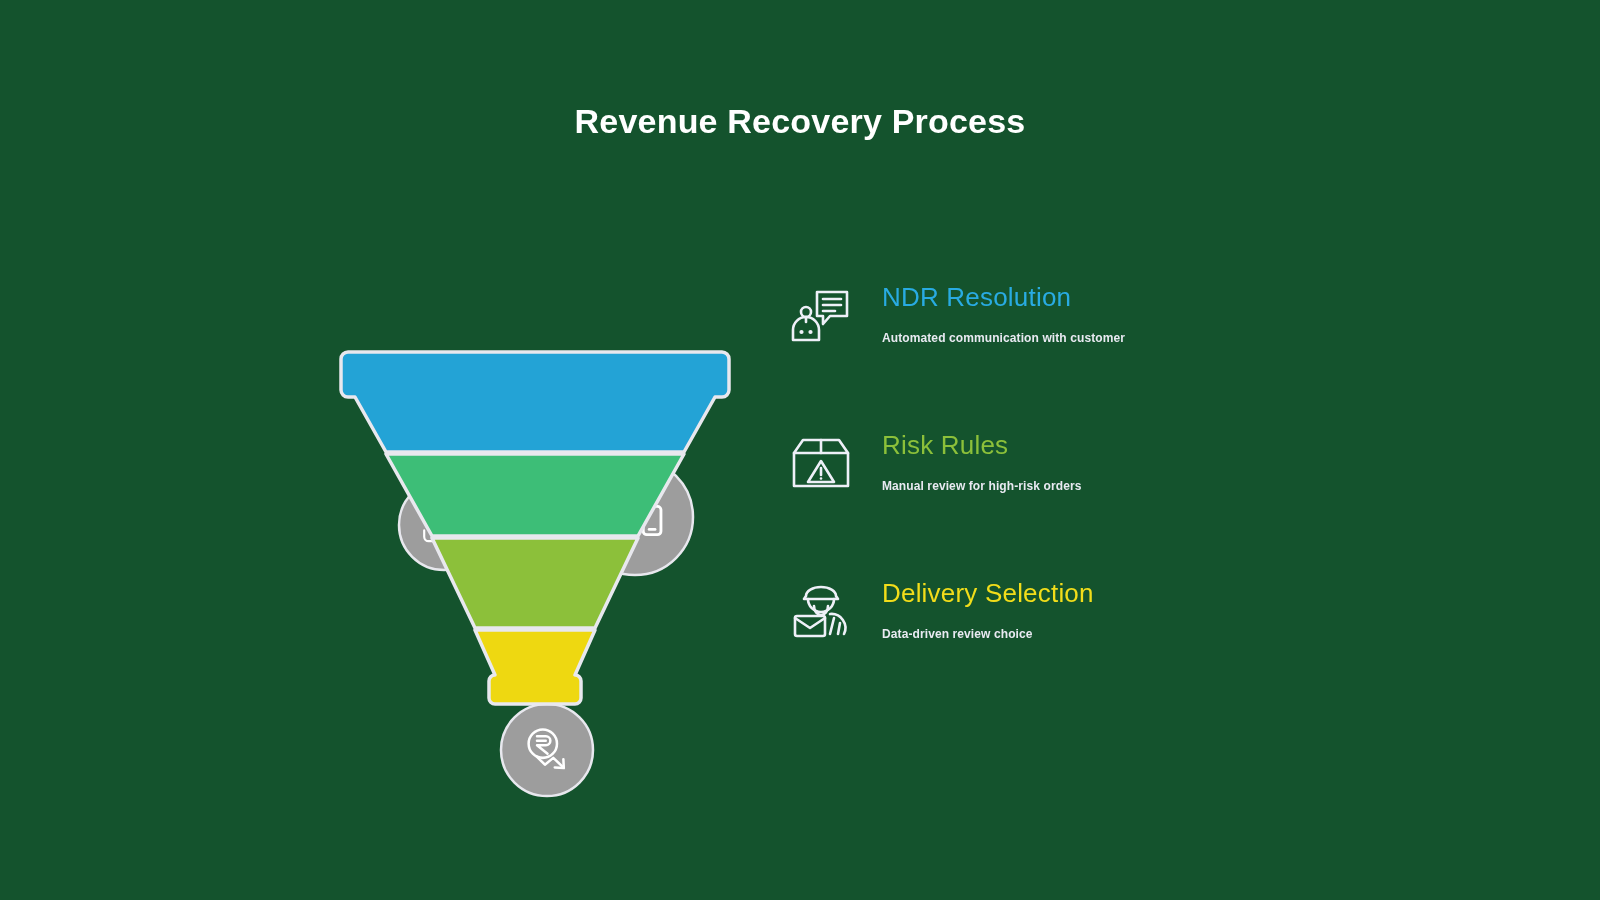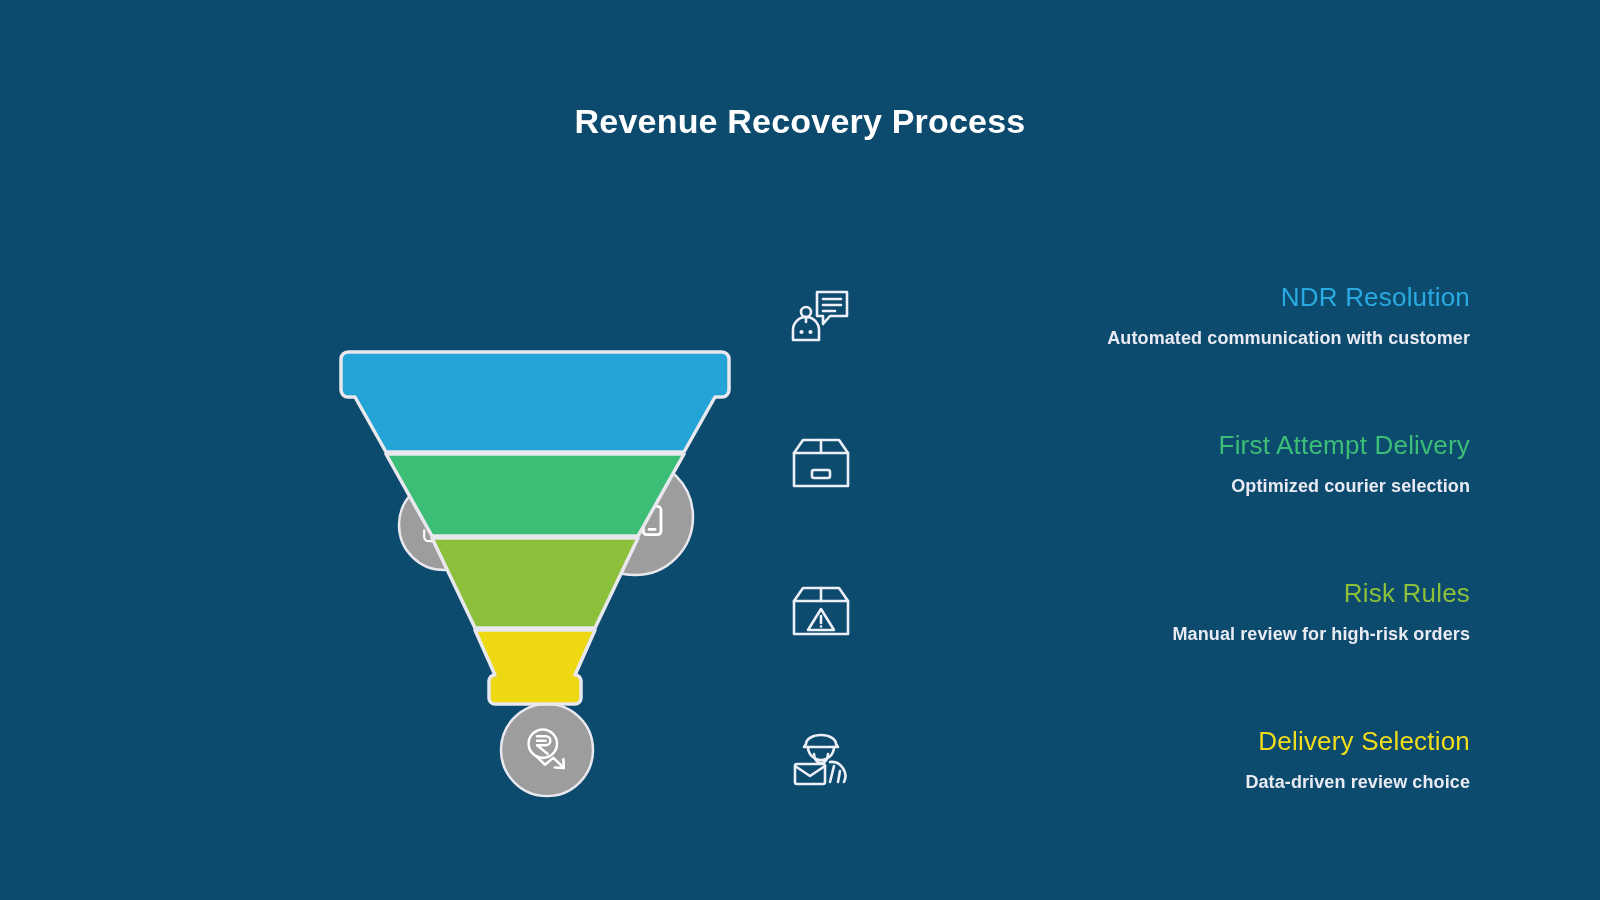--- a/index.html
+++ b/index.html
@@ -10,21 +10,21 @@
   body {
     width: 1600px;
     height: 900px;
     overflow: hidden;
     font-family: "Liberation Sans", sans-serif;
     position: relative;
   }
   #stage {
     position: absolute;
     inset: 0;
-    background: #0c4a6e;
+    background: #14532d;
   }
   #page-title {
     position: absolute;
     top: 102px;
     left: 0;
     width: 1600px;
     text-align: center;
     color: #ffffff;
     font-size: 34px;
     font-weight: bold;
@@ -56,35 +56,34 @@
   .legend-icon {
     position: absolute;
     left: 0;
     top: 4px;
     width: 62px;
     height: 62px;
   }
   .legend-icon svg { display: block; }
   .legend-text {
     position: absolute;
-    left: 60px;
+    left: 92px;
     top: 0;
     width: 620px;
-    text-align: right;
   }
   .legend-title {
     font-size: 26px;
     font-weight: normal;
     line-height: 34px;
     letter-spacing: 0.2px;
     white-space: nowrap;
   }
   .legend-desc {
     margin-top: 12px;
-    font-size: 18px;
+    font-size: 12px;
     font-weight: bold;
     color: #e9eaf2;
     line-height: 24px;
     letter-spacing: 0.1px;
     white-space: nowrap;
   }
 </style>
 </head>
 <body>
 
@@ -180,34 +179,20 @@
           <circle cx="11.5" cy="48" r="2.1" fill="#eef0f8" stroke="none"></circle>
           <circle cx="20.5" cy="48" r="2.1" fill="#eef0f8" stroke="none"></circle>
         </svg>
       </span>
       <div class="legend-text">
         <div class="legend-title" style="color:#29abe2">NDR Resolution</div>
         <div class="legend-desc">Automated communication with customer</div>
       </div>
     </div>
 
-    <div class="legend-item">
-      <span class="legend-icon">
-        <svg width="62" height="62" viewBox="0 0 62 62" fill="none" stroke="#eef0f8" stroke-width="2.6" stroke-linecap="round" stroke-linejoin="round">
-          <path d="M4 21 L13 8 H49 L58 21 Z"></path>
-          <line x1="31" y1="8" x2="31" y2="21"></line>
-          <path d="M4 21 V54 H58 V21"></path>
-          <rect x="22" y="38" width="18" height="8" rx="2"></rect>
-        </svg>
-      </span>
-      <div class="legend-text">
-        <div class="legend-title" style="color:#3dbe77">First Attempt Delivery</div>
-        <div class="legend-desc">Optimized courier selection</div>
-      </div>
-    </div>
 
     <div class="legend-item">
       <span class="legend-icon">
         <svg width="62" height="62" viewBox="0 0 62 62" fill="none" stroke="#eef0f8" stroke-width="2.6" stroke-linecap="round" stroke-linejoin="round">
           <path d="M4 21 L13 8 H49 L58 21 Z"></path>
           <line x1="31" y1="8" x2="31" y2="21"></line>
           <path d="M4 21 V54 H58 V21"></path>
           <path d="M31 29 L44 50 H18 Z"></path>
           <line x1="31" y1="36" x2="31" y2="43"></line>
           <circle cx="31" cy="46.5" r="1.3" fill="#eef0f8" stroke="none"></circle>

